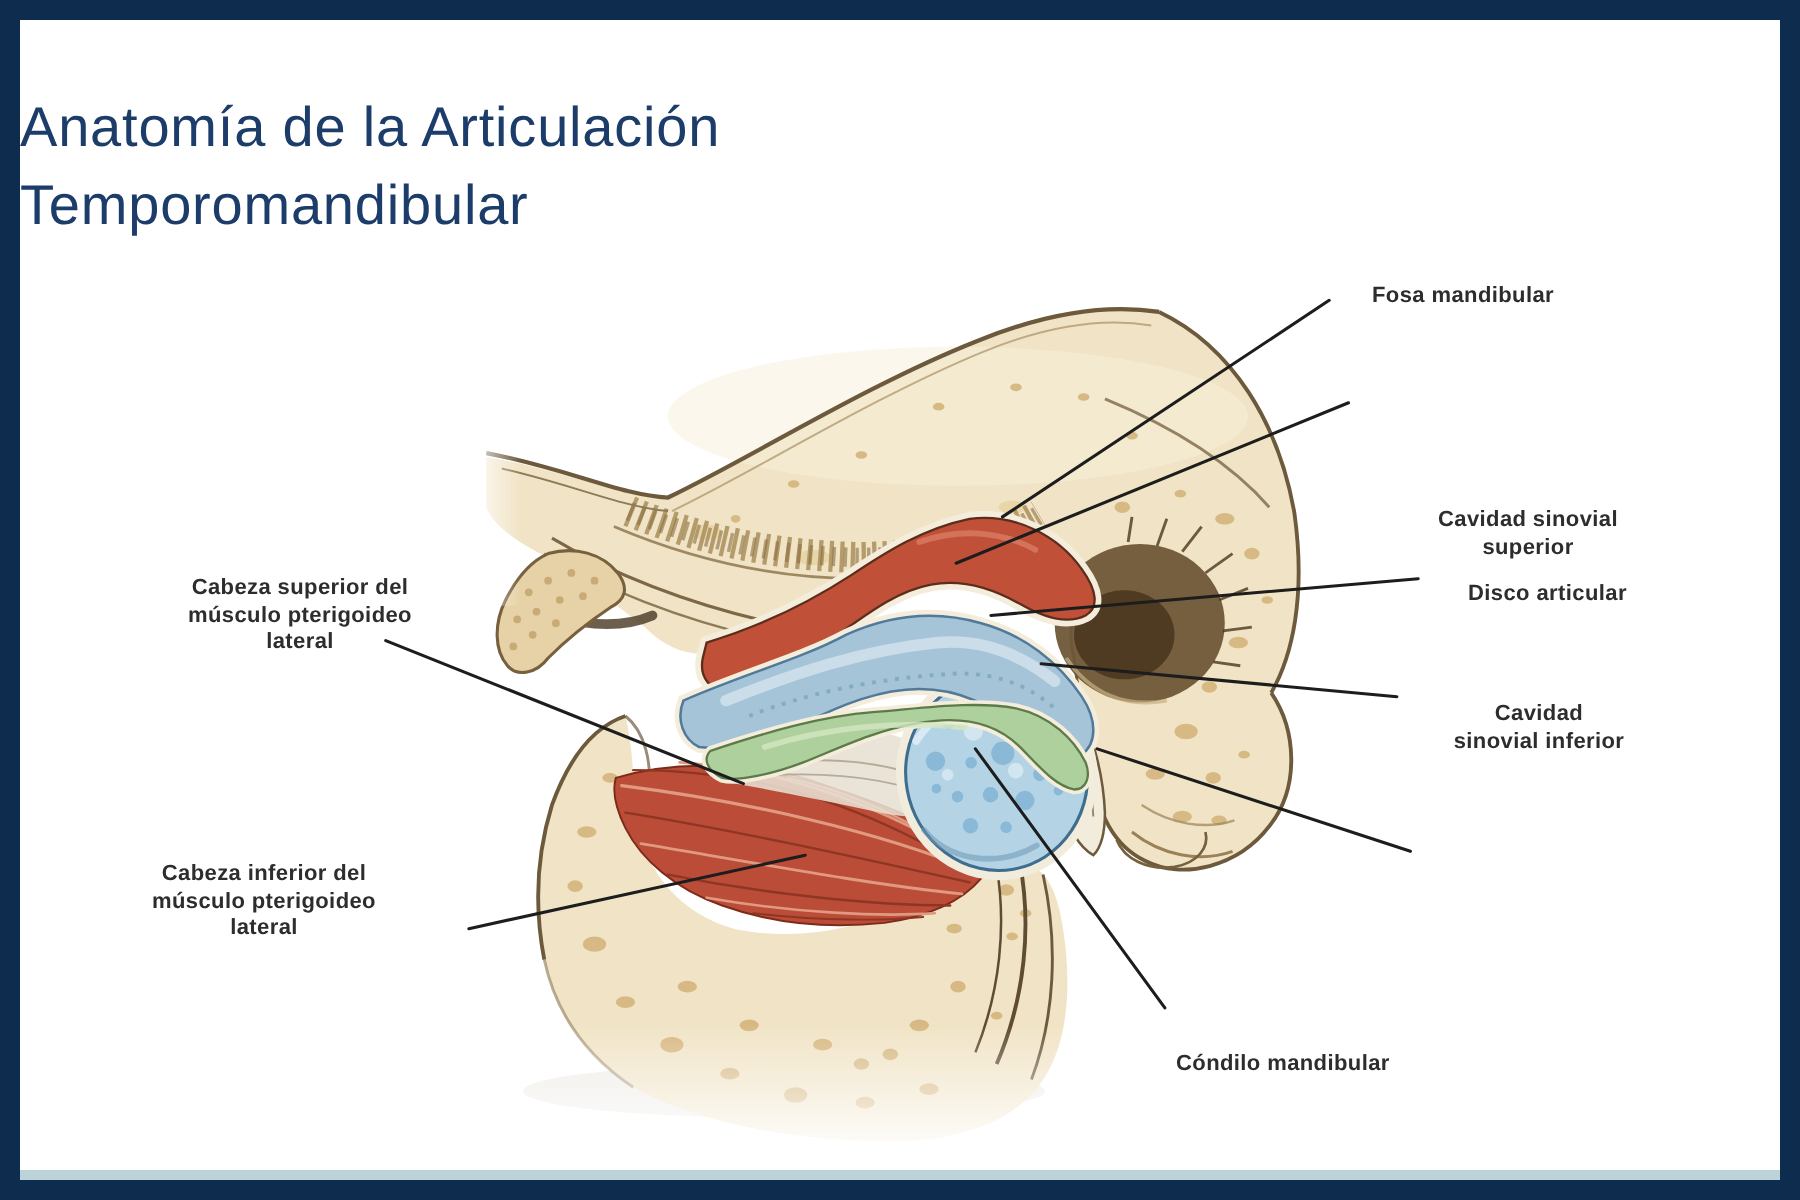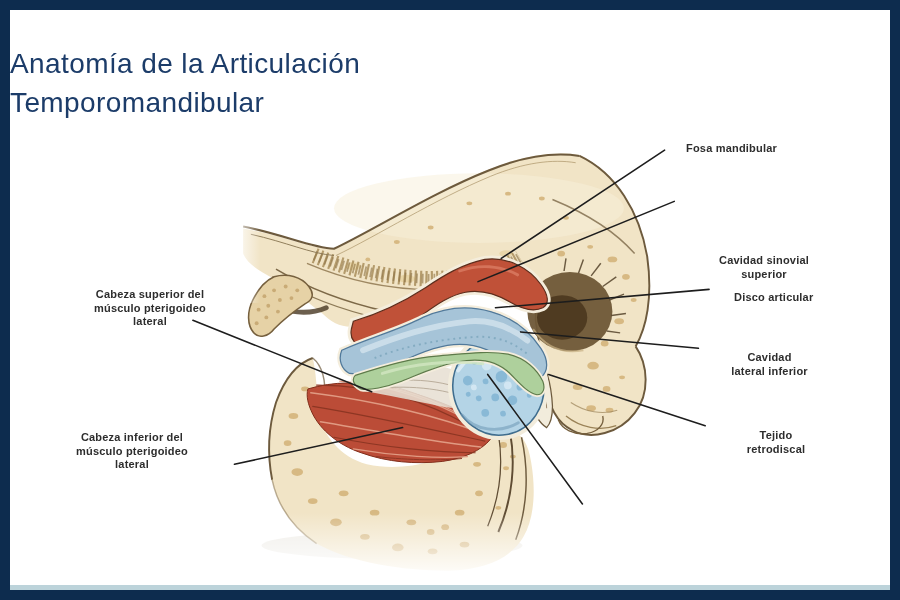--- a/index.html
+++ b/index.html
@@ -292,25 +292,24 @@
   </svg>
 
   <div class="label nowrap" style="left:676px; top:132px;">Fosa mandibular</div>
 
   <div class="label center" style="left:668px; top:200px; width:172px;margin-top:44px;">Cavidad sinovial
 superior</div>
 
   <div class="label nowrap" style="left:724px; top:281px;">Disco articular</div>
 
   <div class="label center" style="left:672px; top:341px; width:175px;">Cavidad
-lateral inferior</div>
-
-  <div class="label center" style="left:692px; top:419px; width:148px;">Tejido
-retrodiscal</div>
-
+sinovial inferior</div>
+
+
+  <div class="label nowrap" style="left:578px; top:516px;">Cóndilo mandibular</div>
 
   <div class="label center" style="left:42px; top:278px; width:196px;">Cabeza superior del
 músculo pterigoideo
 lateral</div>
 
   <div class="label center" style="left:28px; top:421px; width:188px;">Cabeza inferior del
 músculo pterigoideo
 lateral</div>
 
   <div id="accent-strip"></div>

